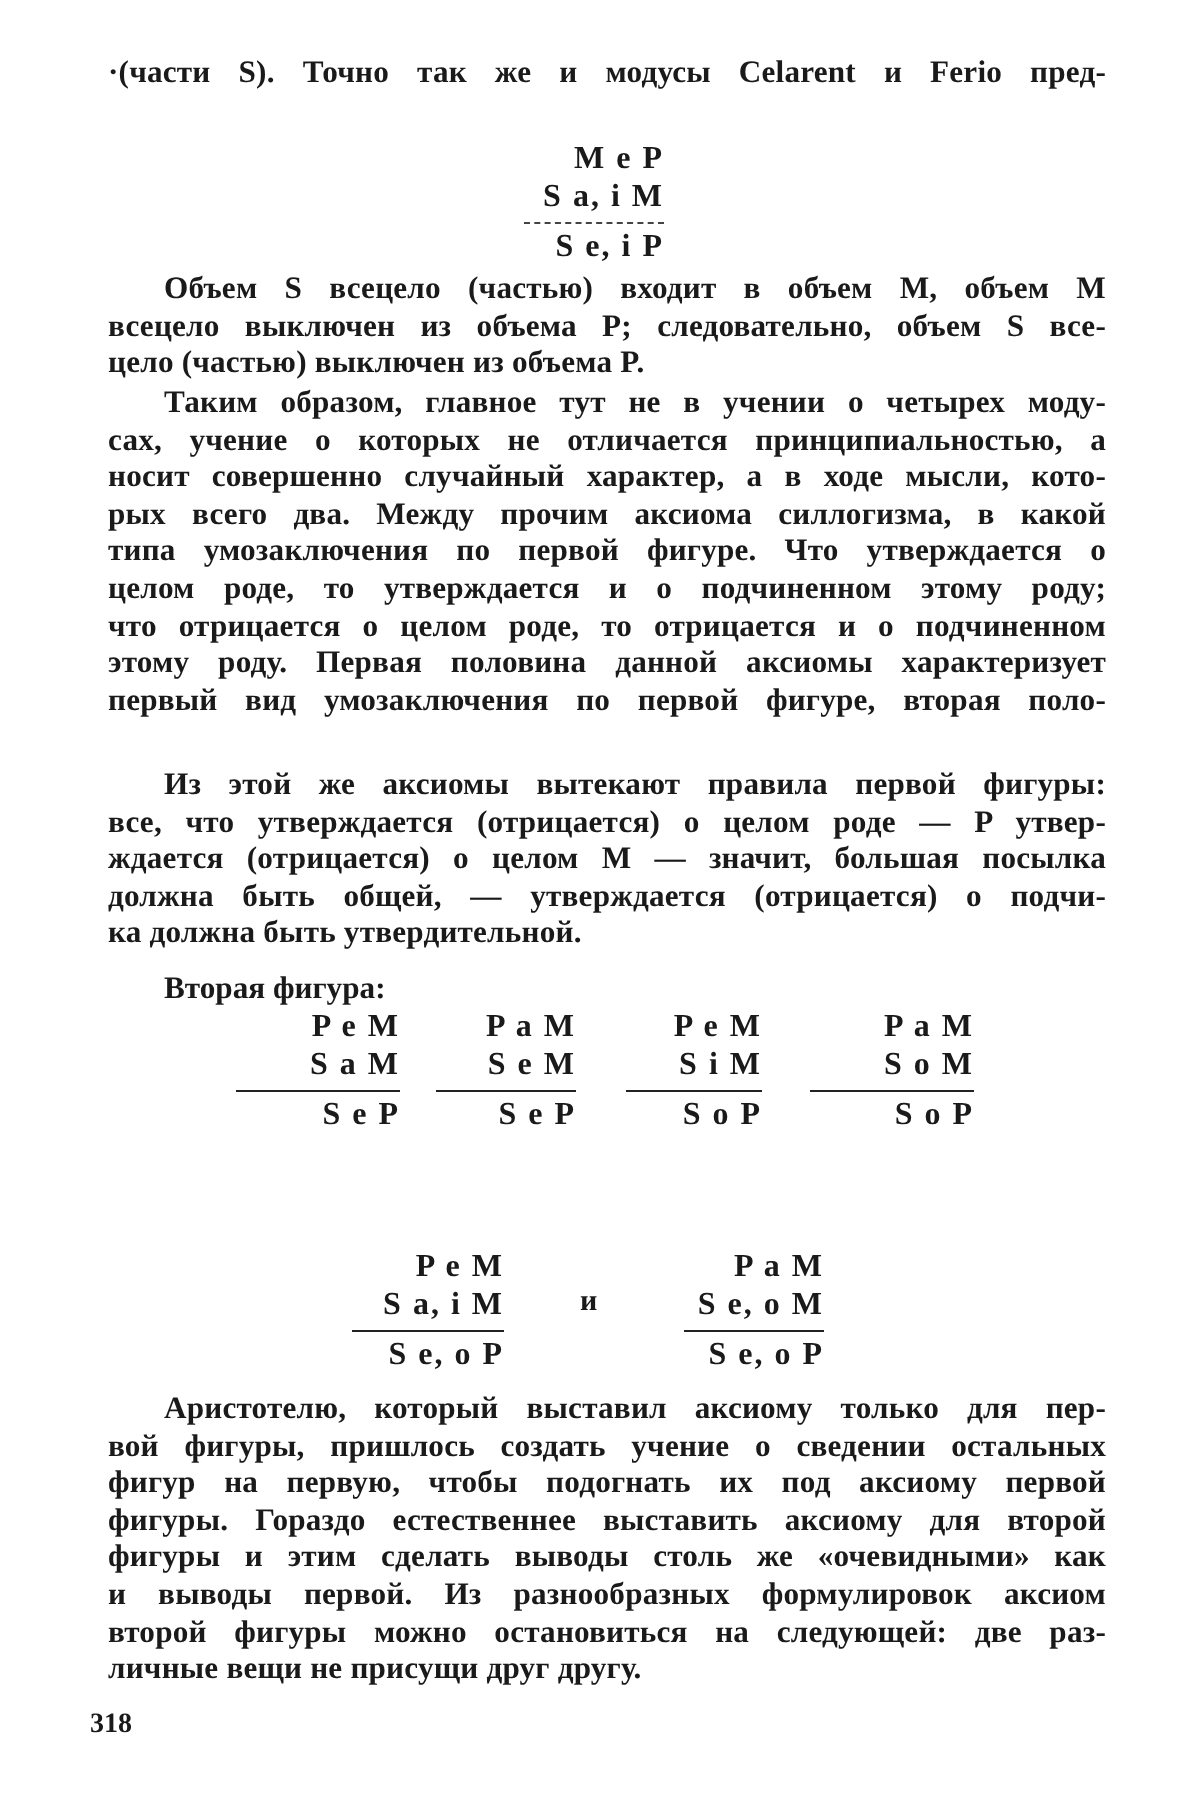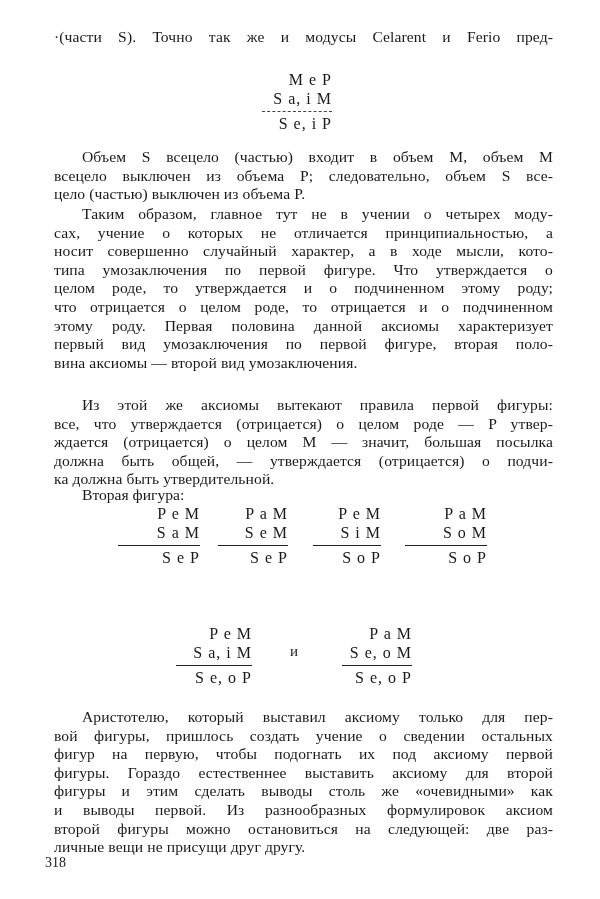--- a/index.html
+++ b/index.html
@@ -1,29 +1,29 @@
 <!DOCTYPE html>
 <html><head>
 <meta charset="utf-8">
 <style>
   html, body { margin: 0; padding: 0; }
   body {
     width: 600px; height: 899px; background: #ffffff; overflow: hidden;
     font-family: "Liberation Serif", "DejaVu Serif", serif;
     color: #1a1a1a; position: relative;
   }
-  .page { position: absolute; left: 0; top: 0; width: 600px; height: 684px; }
+  .page { position: absolute; left: 0; top: 0; width: 600px; height: 684px; font-weight: bold; }
   .para {
     position: absolute; left: 54px; width: 499px;
     font-size: 15.6px; line-height: 18.6px; text-align: justify;
     letter-spacing: 0.1px;
   }
   .para .ln { display: block; text-align: justify; text-align-last: justify; white-space: nowrap; }
   .para .ln.last { text-align-last: left; }
-  .para .ln.indent { padding-left: 28px; margin-top: 12px; }
+  .para .ln.indent { padding-left: 28px; }
   .spaced { letter-spacing: 3px; }
   .formula {
     position: absolute; font-size: 16px; line-height: 19px;
     text-align: right; letter-spacing: 1px;
   }
   .formula .row { display: block; white-space: nowrap; }
   .formula .bar { display: block; border-top: 1.3px solid #222; margin: 3px 0 2px 0; }
   .formula .bar.dotted { border-top: 1.3px dashed #444; }
   .conj { position: absolute; font-size: 15px; }
   .pagenum { position: absolute; left: 45px; top: 855px; font-size: 14px; text-align: center; }
@@ -48,26 +48,26 @@
   <div class="para" style="top:136px;">
     <span class="ln indent">Объем S всецело (частью) входит в объем M, объем M</span>
     <span class="ln">всецело выключен из объема P; следовательно, объем S все-</span>
     <span class="ln last">цело (частью) выключен из объема P.</span>
   </div>
 
   <div class="para" style="top:193px;">
     <span class="ln indent">Таким образом, главное тут не в учении о четырех моду-</span>
     <span class="ln">сах, учение о которых не отличается принципиальностью, а</span>
     <span class="ln">носит совершенно случайный характер, а в ходе мысли, кото-</span>
+    <span class="ln">рых всего два. Между прочим аксиома силлогизма, в какой</span>
     <span class="ln">типа умозаключения по первой фигуре. Что утверждается о</span>
     <span class="ln">целом роде, то утверждается и о подчиненном этому роду;</span>
     <span class="ln">что отрицается о целом роде, то отрицается и о подчиненном</span>
     <span class="ln">этому роду. Первая половина данной аксиомы характеризует</span>
     <span class="ln">первый вид умозаключения по первой фигуре, вторая поло-</span>
-    <span class="ln last">вина аксиомы — второй вид умозаключения.</span>
   </div>
 
   <div class="para" style="top:384px;">
     <span class="ln indent">Из этой же аксиомы вытекают правила первой фигуры:</span>
     <span class="ln">все, что утверждается (отрицается) о целом роде — P утвер-</span>
     <span class="ln">ждается (отрицается) о целом M — значит, большая посылка</span>
     <span class="ln">должна быть общей, — утверждается (отрицается) о подчи-</span>
     <span class="ln last">ка должна быть утвердительной.</span>
   </div>
 

